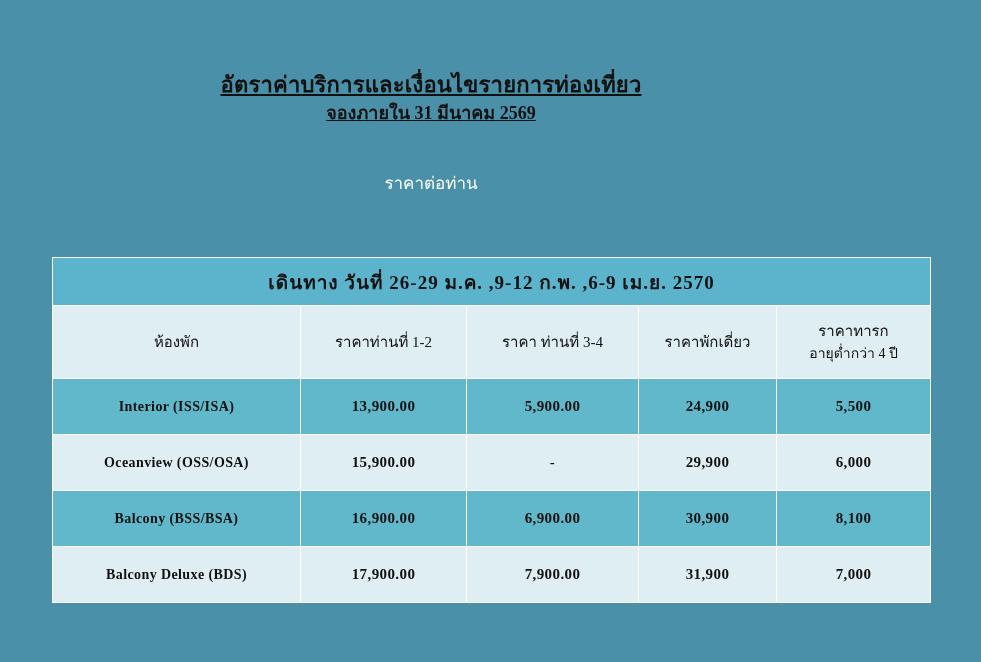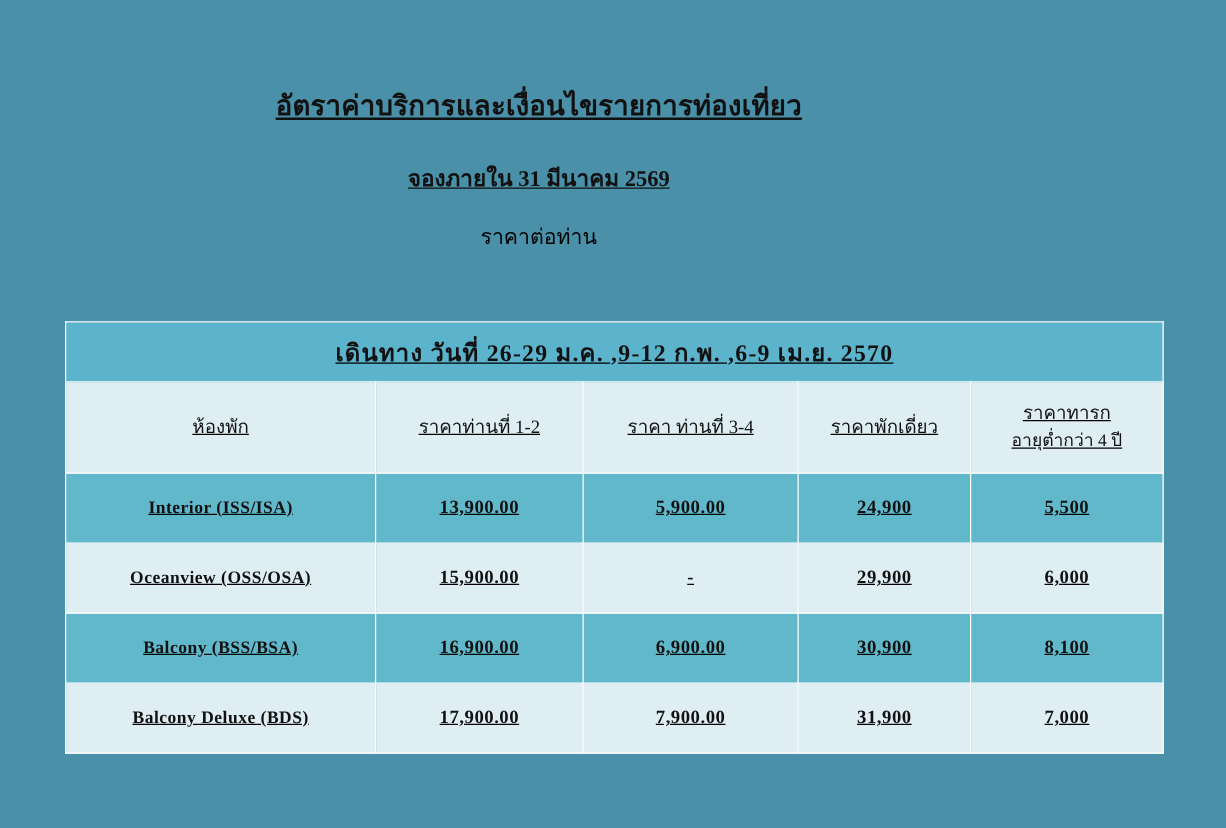--- a/index.html
+++ b/index.html
@@ -25,39 +25,37 @@
   }
   .main-title {
     font-size: 22px;
     font-weight: bold;
     color: #111111;
     text-decoration: underline;
     letter-spacing: 0.2px;
     line-height: 1.2;
   }
   .sub-title {
-    margin-top: 30px;
     font-size: 18px;
     font-weight: bold;
     color: #111111;
     text-decoration: underline;
   }
   .price-note {
-    margin-top: 18px;
+    margin-top: 42px;
     font-size: 17px;
-    color: #000000;
+    color: #ffffff;
     font-weight: normal;
     font-family: Liberation Mono, monospace;
   }
   .table-wrap {
     position: absolute;
     left: 52px;
     top: 257px;
     width: 878px;
-    text-decoration: underline;
   }
   table.rate-table {
     width: 878px;
     border-collapse: collapse;
     table-layout: fixed;
   }
   table.rate-table td, table.rate-table th {
     border: 1px solid #ffffff;
     padding: 0;
   }

